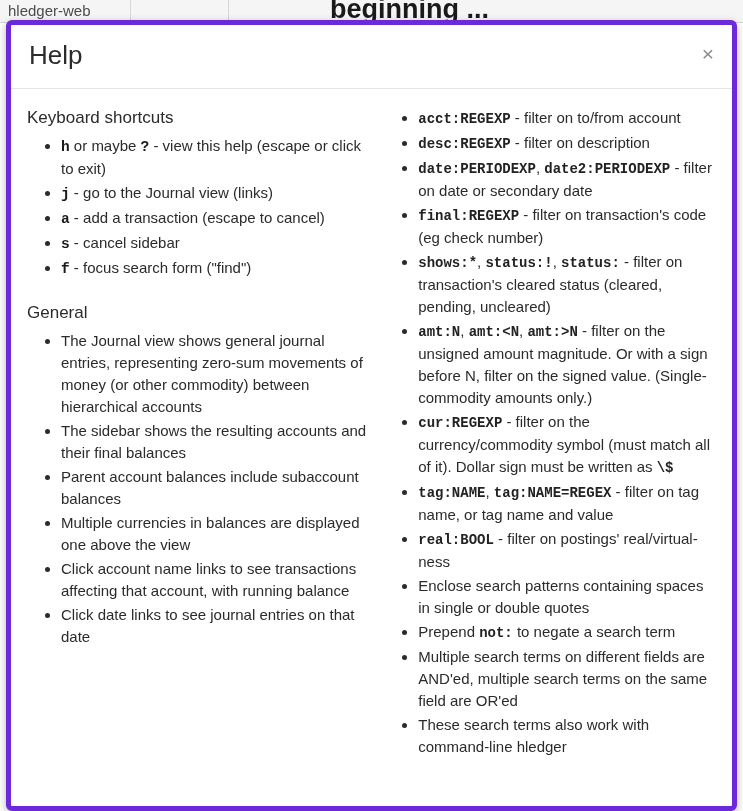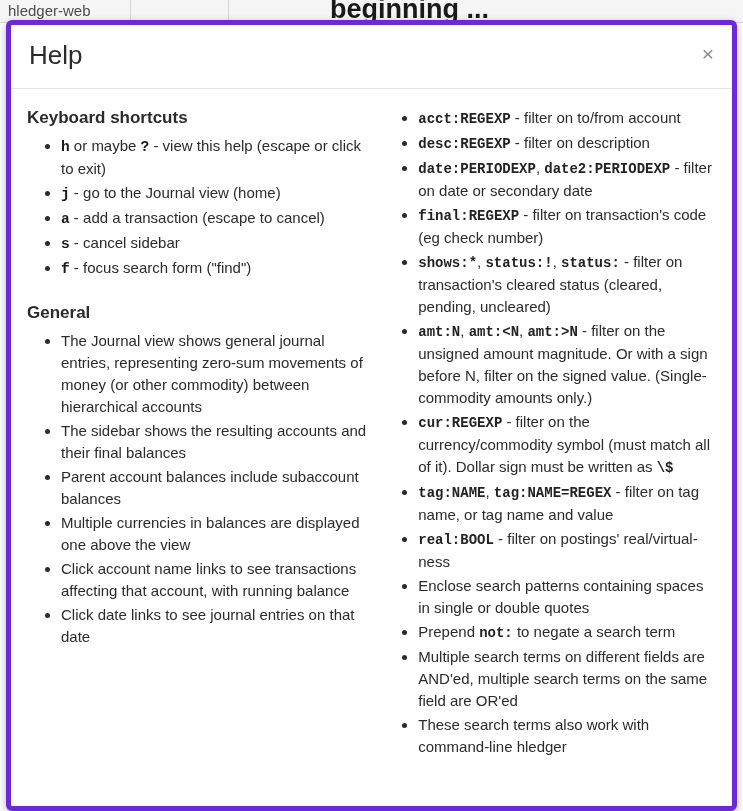--- a/index.html
+++ b/index.html
@@ -127,21 +127,21 @@
   .col-left {
     width: 370px;
     padding-right: 10px;
   }
   .col-right {
     width: 360px;
     padding-left: 8px;
   }
   h4.section {
     font-size: 17px;
-    font-weight: bold;
+    font-weight: normal;
     color: #2b2b2b;
     margin: 0 0 6px 0;
     line-height: 22px;
   }
   h4.section.general {
     margin-top: 22px;
   }
   ul.helplist {
     margin: 0;
     padding-left: 34px;
@@ -181,21 +181,21 @@
 <div class="modal">
   <div class="modal-header">
     <h2 class="modal-title">Help</h2>
     <button class="modal-close">×</button>
   </div>
   <div class="modal-body">
     <div class="col col-left">
       <h4 class="section">Keyboard shortcuts</h4>
       <ul class="helplist">
           <li><span class="kbd">h</span><span> or maybe </span><span class="kbd">?</span><span> - view this help (escape or click to exit)</span></li>
-          <li><span class="kbd">j</span><span> - go to the Journal view (home)</span></li>
+          <li><span class="kbd">j</span><span> - go to the Journal view (links)</span></li>
           <li><span class="kbd">a</span><span> - add a transaction (escape to cancel)</span></li>
           <li><span class="kbd">s</span><span> - cancel sidebar</span></li>
           <li><span class="kbd">f</span><span> - focus search form ("find")</span></li>
         </ul>
       <h4 class="section general">General</h4>
       <ul class="helplist">
           <li><span>The Journal view shows general journal entries, representing zero-sum movements of money (or other commodity) between hierarchical accounts</span></li>
           <li><span>The sidebar shows the resulting accounts and their final balances</span></li>
           <li><span>Parent account balances include subaccount balances</span></li>
           <li><span>Multiple currencies in balances are displayed one above the view</span></li>

